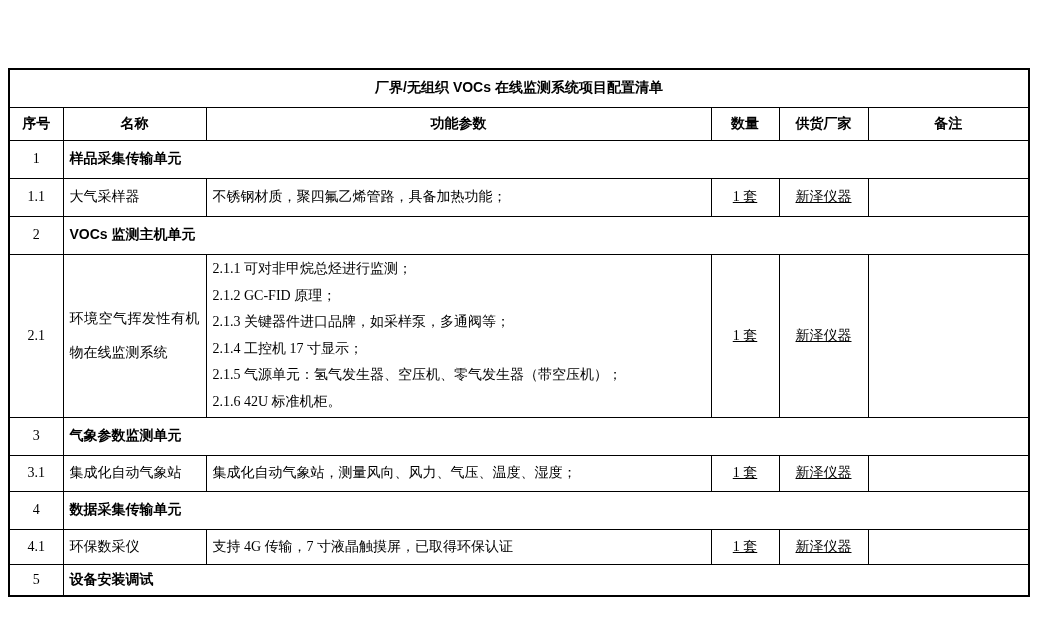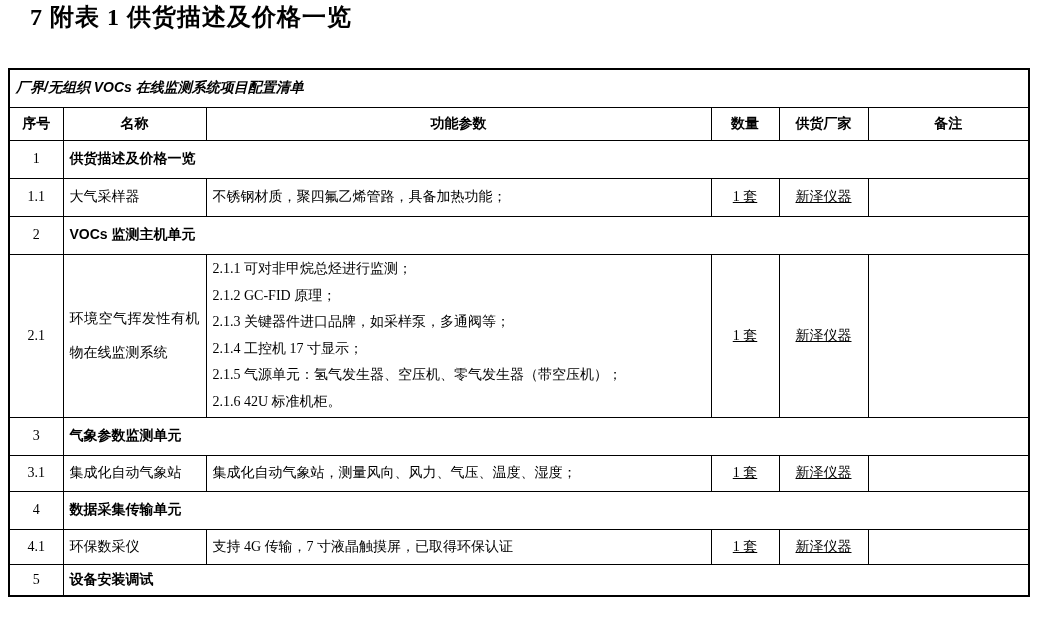--- a/index.html
+++ b/index.html
@@ -48,25 +48,24 @@
   .r-title  {height:38px;}
   .r-head   {height:33px;}
   .r-sec    {height:38px;}
   .r-item   {height:38px;padding-left:32px;}
   .r-tall   {height:163px;}
   .r-item-sm{height:36px;}
   .r-item-xs{height:35px;margin-left:24px;}
   .r-sec-sm {height:32px;}
   
   .c-title{
-    text-align:left;
+    text-align:center;
     font-weight:bold;
     font-size:15px;
     font-family:"Liberation Sans","DejaVu Sans",sans-serif;
-    font-style:italic;
   }
   .config-table th{
     font-weight:bold;
     text-align:center;
     font-size:14px;
     font-family:"Liberation Sans","DejaVu Sans",sans-serif;
   }
   .th-remark{
     vertical-align:top;
     padding-top:5px;
@@ -108,21 +107,20 @@
   }
   .c-remark{
     font-size:14px;
   }
 </style>
 </head>
 <body>
 
 <div class="page">
 
-  <h1 class="doc-title">7 附表 1 供货描述及价格一览</h1>
 
   <table class="config-table">
     <colgroup>
       <col style="width:54px">
       <col style="width:143px">
       <col style="width:505px">
       <col style="width:68px">
       <col style="width:89px">
       <col style="width:161px">
     </colgroup>
@@ -136,21 +134,21 @@
         <th>序号</th>
         <th>名称</th>
         <th>功能参数</th>
         <th>数量</th>
         <th>供货厂家</th>
         <th class="th-remark">备注</th>
       </tr>
 
       <tr class="r-sec">
         <td class="c-no">1</td>
-        <td colspan="5" class="c-sec">供货描述及价格一览</td>
+        <td colspan="5" class="c-sec">样品采集传输单元</td>
       </tr>
 
       <tr class="r-item">
         <td class="c-no">1.1</td>
         <td class="c-name">大气采样器</td>
         <td class="c-params">不锈钢材质，聚四氟乙烯管路，具备加热功能；</td>
         <td class="c-qty">1 套</td>
         <td class="c-sup">新泽仪器</td>
         <td class="c-remark"></td>
       </tr>

